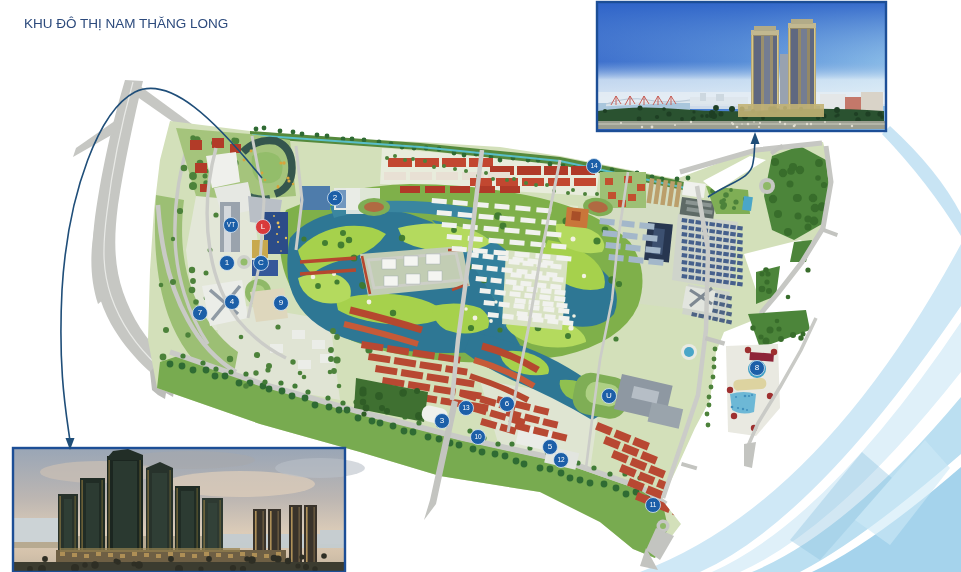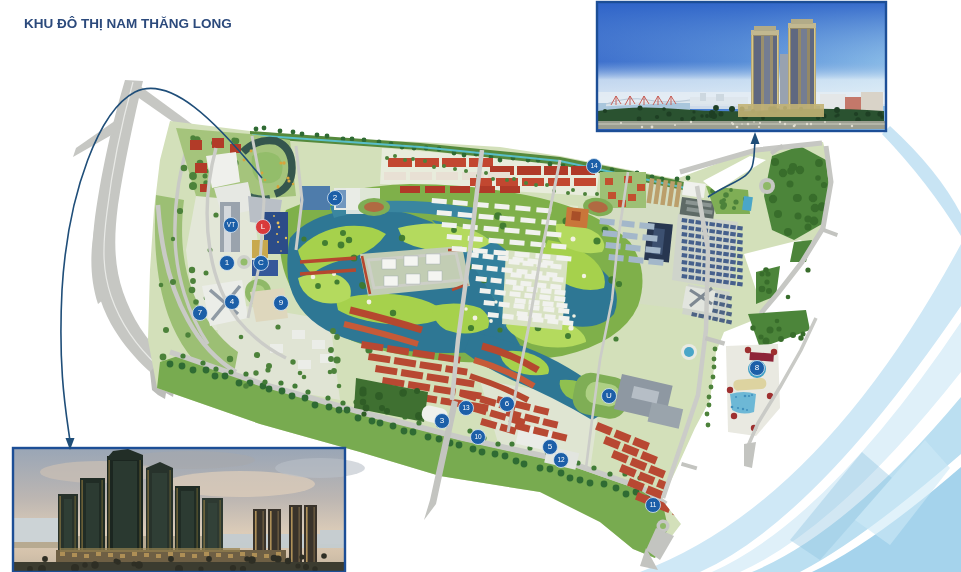--- a/index.html
+++ b/index.html
@@ -1,16 +1,16 @@
 <!DOCTYPE html>
 <html><head><meta charset="utf-8">
 <style>
 html,body{margin:0;padding:0;background:#ffffff;width:961px;height:572px;overflow:hidden}
 #wrap{position:relative;width:961px;height:572px;font-family:"Liberation Sans",sans-serif}
-.title{position:absolute;left:24px;top:16px;font-weight:bold;font-size:13.5px;color:#2c4a7c;letter-spacing:0}
+.title{position:absolute;left:24px;top:16px;font-weight:normal;font-size:13.5px;color:#2c4a7c;letter-spacing:0}
 svg{position:absolute;left:0;top:0}
 </style></head>
 <body>
 
 <div id="wrap">
 <svg width="961" height="572" viewBox="0 0 961 572">
 
 <path d="M640,572 Q820,505 961,244 L961,306 Q815,520 700,572 Z" fill="#cfe8f6"></path>
 
 <path d="M712,572 Q828,520 961,322 L961,372 Q838,528 740,572 Z" fill="#dff0f9"></path>

